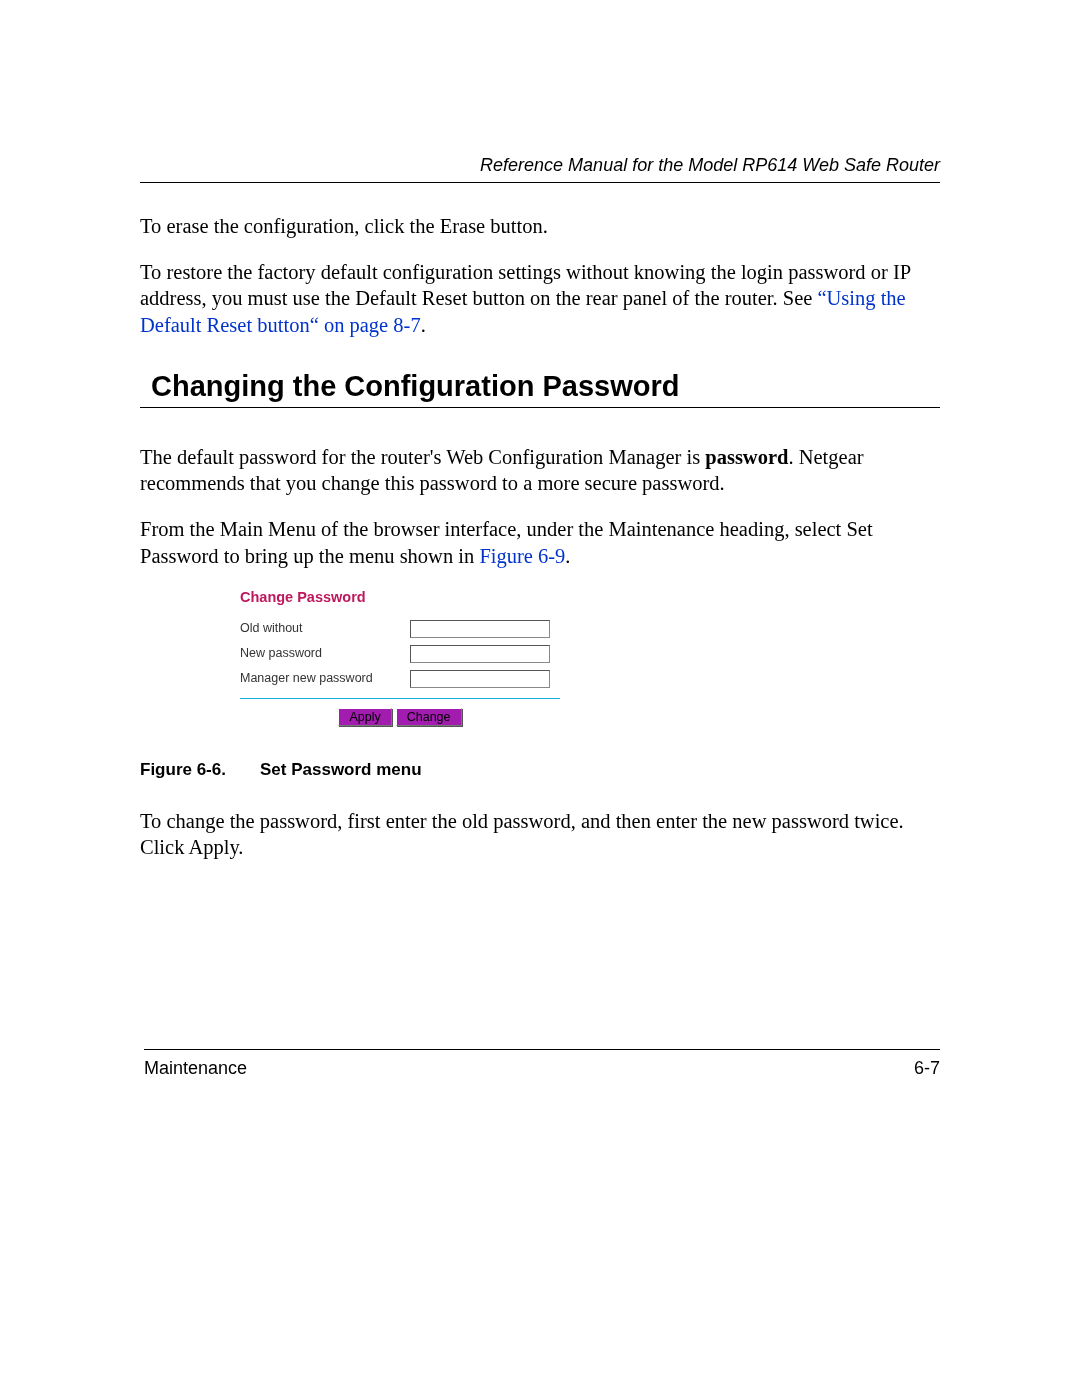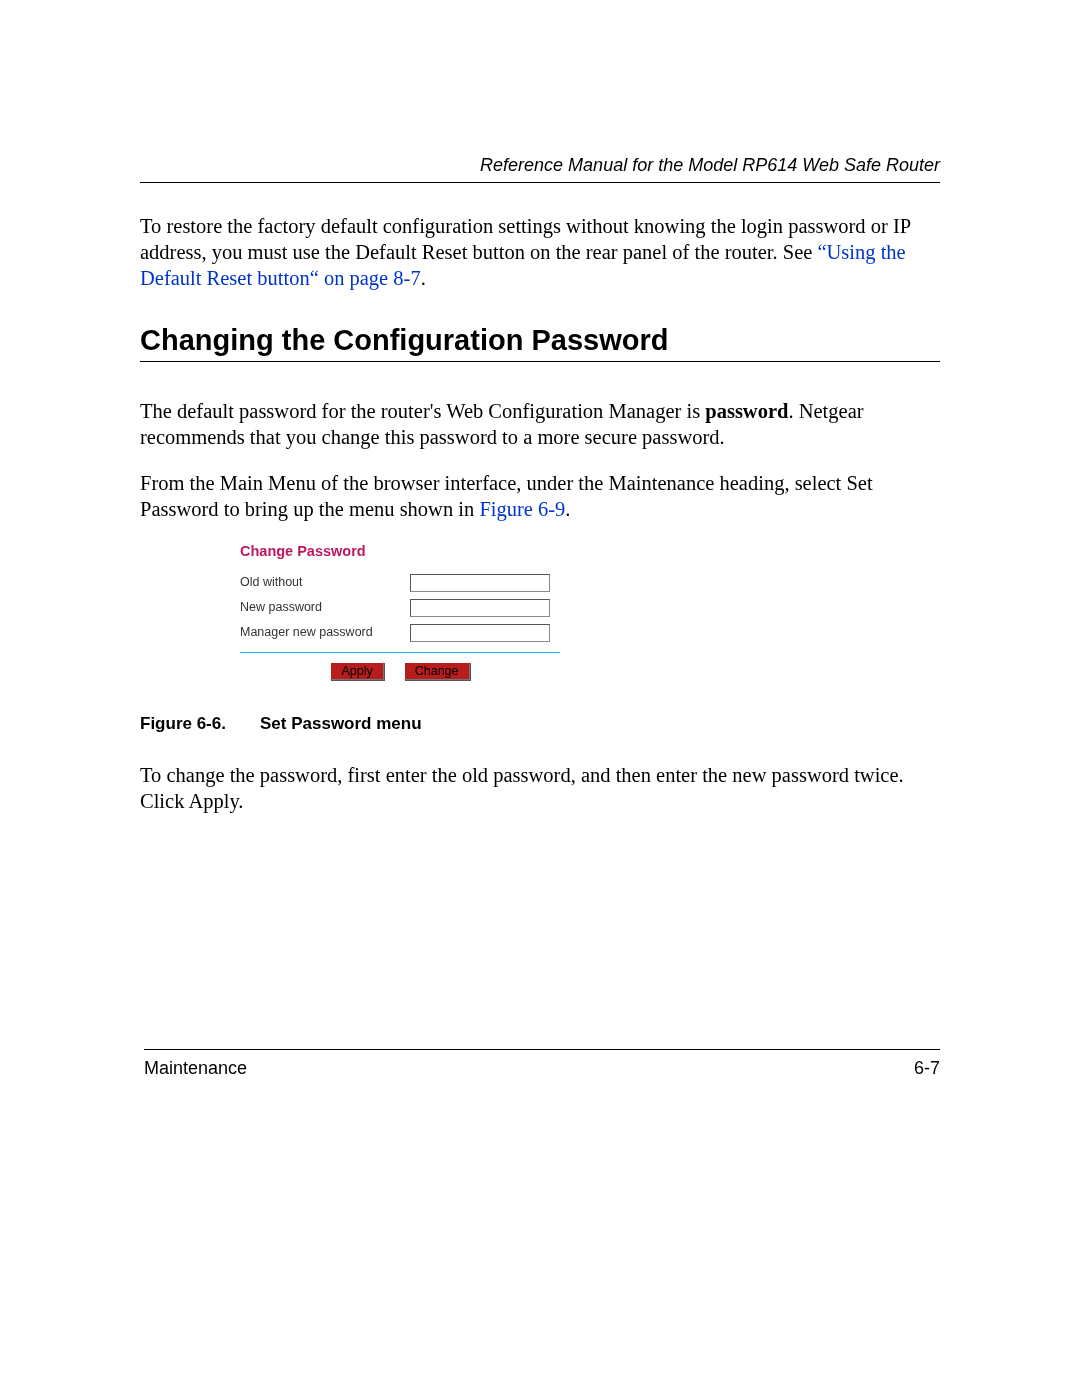--- a/index.html
+++ b/index.html
@@ -33,21 +33,21 @@
     line-height: 1.28;
     margin: 0 0 20px 0;
   }
   .link {
     color: #0033cc;
   }
   .section-heading {
     font-family: Arial, Helvetica, sans-serif;
     font-weight: bold;
     font-size: 29px;
-    margin: 32px 0 4px 0;
+    margin: 32px 0 4px 11px;
   }
   .hr-section {
     border: none;
     border-top: 1.5px solid #000;
     margin: 0 0 36px 0;
   }
   .bold { font-weight: bold; }
   .figure-wrap {
     margin: 8px 0 20px 100px;
     width: 320px;
@@ -91,22 +91,22 @@
     border-top: 1.5px solid #10b0d8;
     margin: 10px 0 8px 0;
   }
   .fig-buttons {
     text-align: center;
   }
   .fig-buttons button {
     font-family: Arial, Helvetica, sans-serif;
     font-size: 12.5px;
     padding: 1px 10px;
-    margin: 0 8px;
-    background: #b91c1c;
+    margin: 0 0;
+    background: #a21caf;
     border: 1px solid #777;
     border-top-color: #fff;
     border-left-color: #fff;
     box-shadow: 1px 1px 0 #555;
     cursor: pointer;
   }
   .figure-caption {
     font-family: Arial, Helvetica, sans-serif;
     font-weight: bold;
     font-size: 17px;
@@ -132,20 +132,21 @@
   }
 </style>
 </head>
 <body>
 
 <div class="page">
 
   <div class="running-head">Reference Manual for the Model RP614 Web Safe Router</div>
   <hr class="hr-top">
 
+  <p class="body-text">To erase the configuration, click the Erase button.</p>
 
   <p class="body-text">
     <span>To restore the factory default configuration settings without knowing the login password or IP address, you must use the Default Reset button on the rear panel of the router. See </span><span class="link">“Using the Default Reset button“ on page 8-7</span><span>.</span>
   </p>
 
   <h2 class="section-heading">Changing the Configuration Password</h2>
   <hr class="hr-section">
 
   <p class="body-text">
     <span>The default password for the router's Web Configuration Manager is </span><span class="bold">password</span><span>. Netgear recommends that you change this password to a more secure password.</span>

